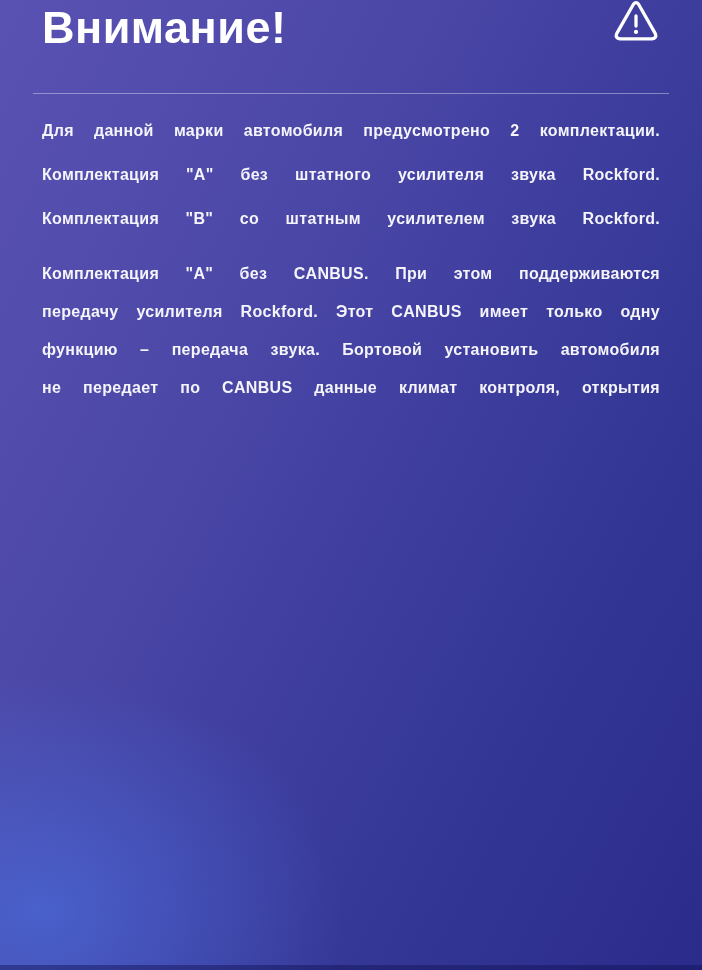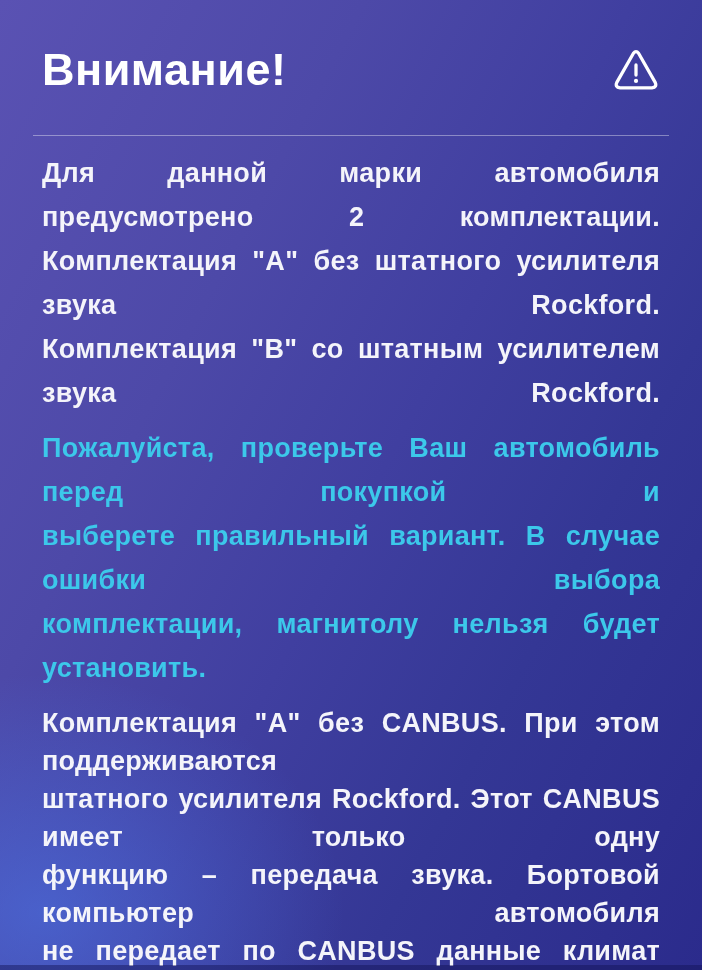--- a/index.html
+++ b/index.html
@@ -14,23 +14,21 @@
     overflow: hidden;
     box-sizing: border-box;
     padding: 0 42px;
     font-family: "Liberation Sans", "DejaVu Sans", sans-serif;
     background:
       radial-gradient(ellipse 420px 330px at 6% 94%, rgba(77,120,235,0.55), rgba(77,120,235,0) 72%),
       linear-gradient(118deg, #5a52b3 0%, #4d49a8 30%, #403fa0 52%, #343795 72%, #2b2b8c 100%);
   }
   .poster-header {
     display: flex;
-    align-items: center;
     justify-content: space-between;
-    padding-top: 42px;
     height: 56px;
   }
   .poster-title {
     margin: 0;
     color: #ffffff;
     font-size: 45px;
     font-weight: 700;
     letter-spacing: 0.5px;
     line-height: 56px;
   }
@@ -44,21 +42,21 @@
     height: 1px;
     border: none;
     margin: 37px -9px 0 -9px;
     background: rgba(255,255,255,0.38);
   }
   .content {
     margin-top: 0;
   }
   .para {
     color: #f4f4fa;
-    font-size: 27px;
+    font-size: 16px;
     font-weight: 600;
     letter-spacing: 0.3px;
   }
   .para .line {
     text-align: justify;
     text-align-last: justify;
   }
   .para .line.last {
     text-align-last: left;
   }
@@ -92,28 +90,23 @@
   </div>
 
   <hr class="divider">
 
   <div class="content" id="content">
       <div class="para p-intro">
         <div class="line">Для данной марки автомобиля предусмотрено 2 комплектации.</div>
         <div class="line">Комплектация "A" без штатного усилителя звука Rockford.</div>
         <div class="line">Комплектация "B" со штатным усилителем звука Rockford.</div>
       </div>
-      <div class="para p-accent">
-        <div class="line">Пожалуйста, проверьте Ваш автомобиль перед покупкой и</div>
-        <div class="line">выберете правильный вариант. В случае ошибки выбора</div>
-        <div class="line last">комплектации, магнитолу нельзя будет установить.</div>
-      </div>
       <div class="para p-details">
         <div class="line">Комплектация "A" без CANBUS. При этом поддерживаются</div>
-        <div class="line">штатного усилителя Rockford. Этот CANBUS имеет только одну</div>
-        <div class="line">функцию – передача звука. Бортовой компьютер автомобиля</div>
+        <div class="line">передачу усилителя Rockford. Этот CANBUS имеет только одну</div>
+        <div class="line">функцию – передача звука. Бортовой установить автомобиля</div>
         <div class="line">не передает по CANBUS данные климат контроля, открытия</div>
       </div>
     </div>
 
   <div class="bottom-edge"></div>
 
 </div>
 
 </body></html>

